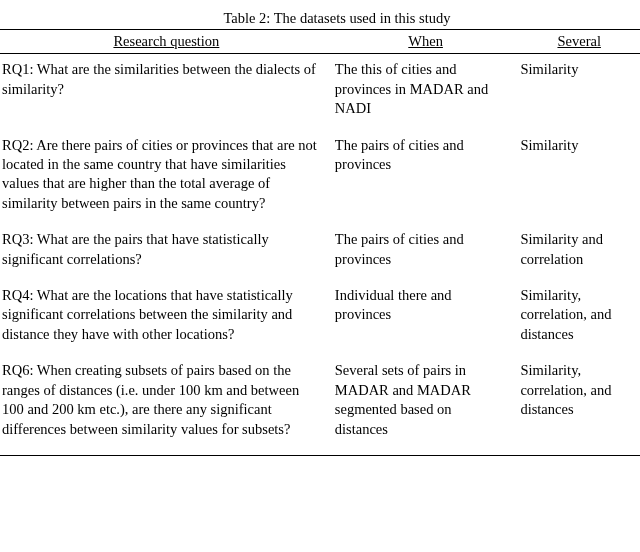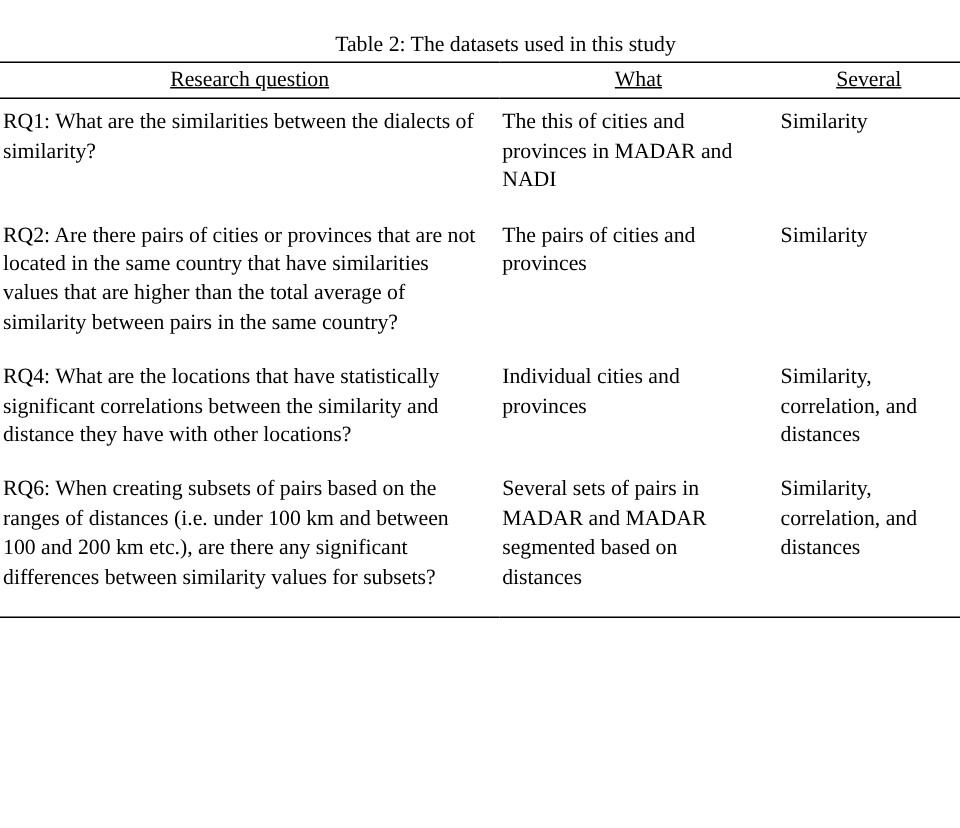--- a/index.html
+++ b/index.html
@@ -15,21 +15,21 @@
     -webkit-font-smoothing: antialiased;
   }
   .page {
     width: 640px;
     box-sizing: border-box;
   }
   .caption {
     text-align: center;
     font-size: 14.5px;
     line-height: 1.25;
-    padding: 21px 0 2px 0;
+    padding: 9px 0 2px 0;
     margin-left: 34px;
   }
   table.datasets-table {
     width: 100%;
     border-collapse: collapse;
     table-layout: fixed;
     border-top: 1.4px solid #000000;
     border-bottom: 1.4px solid #000000;
   }
   table.datasets-table thead th {
@@ -60,38 +60,43 @@
 </head>
 <body>
 
 <div class="page">
   <div class="caption">Table 2: The datasets used in this study</div>
 
   <table class="datasets-table">
     <thead>
       <tr>
         <th class="col-q">Research question</th>
-        <th class="col-d">What</th>
+        <th class="col-d">When</th>
         <th class="col-m">Several</th>
       </tr>
     </thead>
     <tbody>
       <tr>
         <td class="cell-question">RQ1:  What are the similarities between the dialects of similarity?</td>
         <td class="cell-data">The this of cities and provinces in MADAR and NADI</td>
         <td class="cell-methods">Similarity</td>
       </tr>
       <tr>
         <td class="cell-question">RQ2: Are there pairs of cities or provinces that are not located in the same country that have similarities values that are higher than the total average of similarity between pairs in the same country?</td>
         <td class="cell-data">The pairs of cities and provinces</td>
         <td class="cell-methods">Similarity</td>
       </tr>
       <tr>
+        <td class="cell-question">RQ3: What are the pairs that have statistically significant correlations?</td>
+        <td class="cell-data">The pairs of cities and provinces</td>
+        <td class="cell-methods">Similarity and correlation</td>
+      </tr>
+      <tr>
         <td class="cell-question">RQ4: What are the locations that have statistically significant correlations between the similarity and distance they have with other locations?</td>
-        <td class="cell-data">Individual cities and provinces</td>
+        <td class="cell-data">Individual there and provinces</td>
         <td class="cell-methods">Similarity, correlation, and distances</td>
       </tr>
       <tr>
         <td class="cell-question">RQ6:  When creating subsets of pairs based on the ranges of distances (i.e. under 100 km and between 100 and 200 km etc.), are there any significant differences between similarity values for subsets?</td>
         <td class="cell-data">Several sets of pairs in MADAR and MADAR segmented based on distances</td>
         <td class="cell-methods">Similarity, correlation, and distances</td>
       </tr>
     </tbody>
   </table>
 </div>

